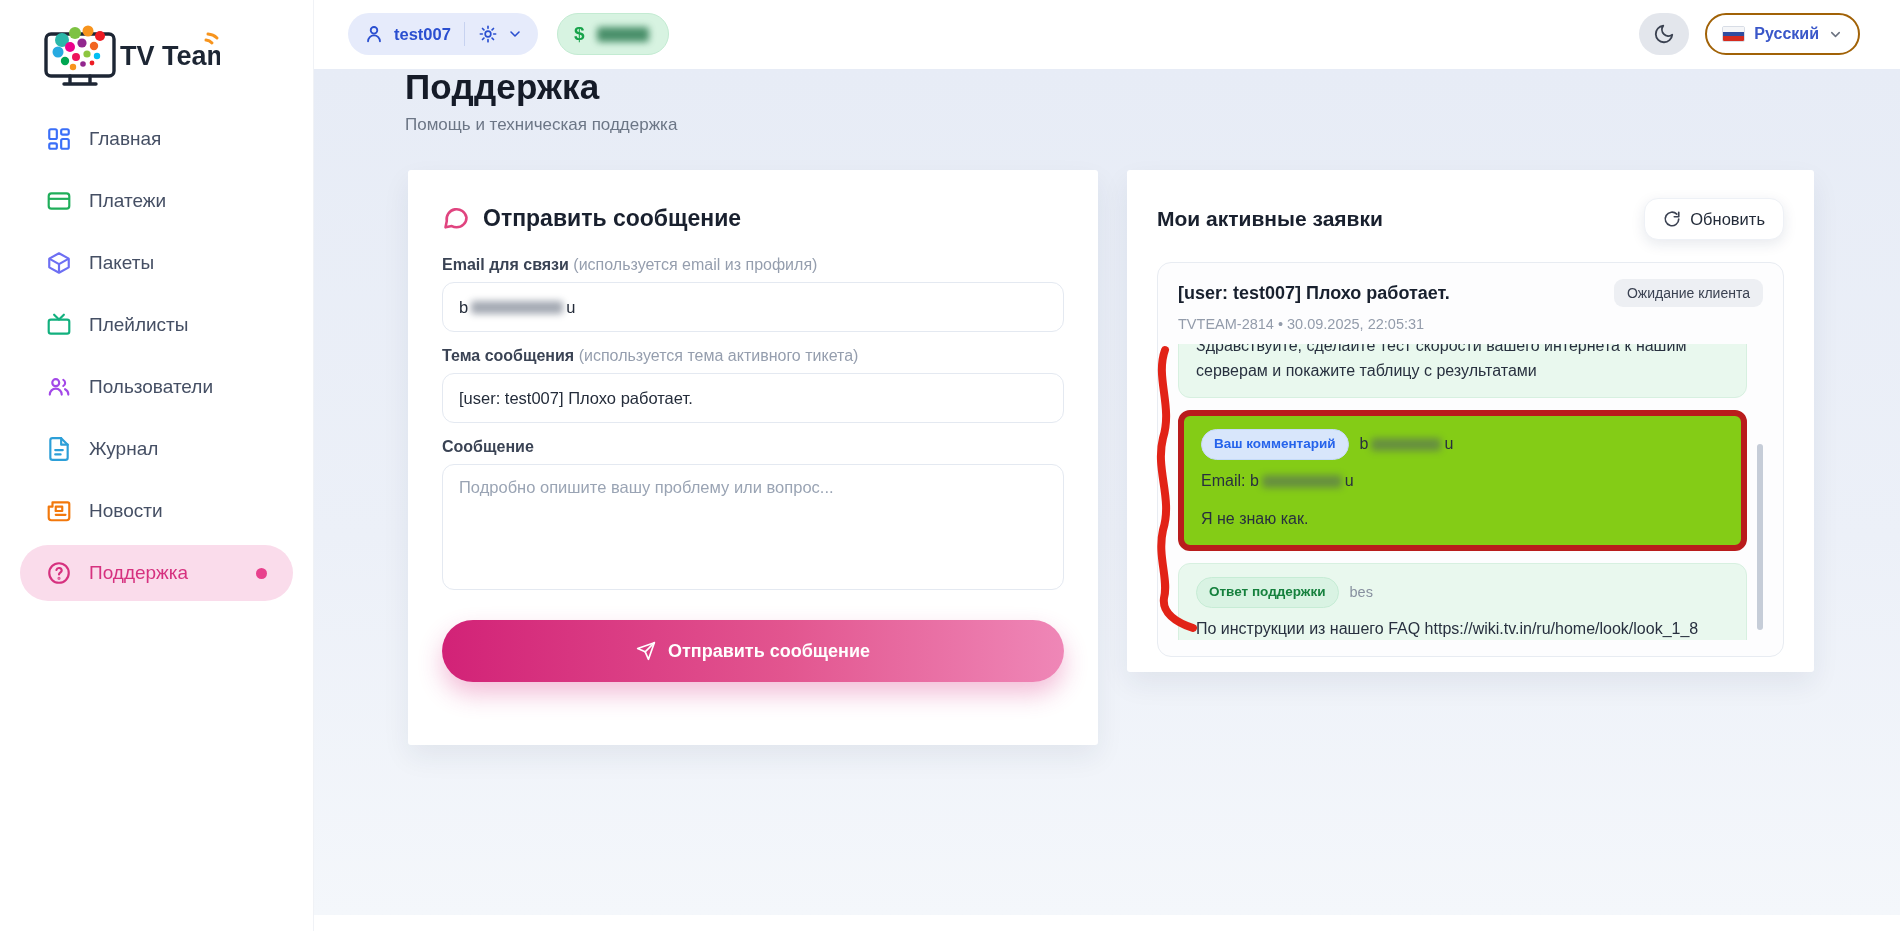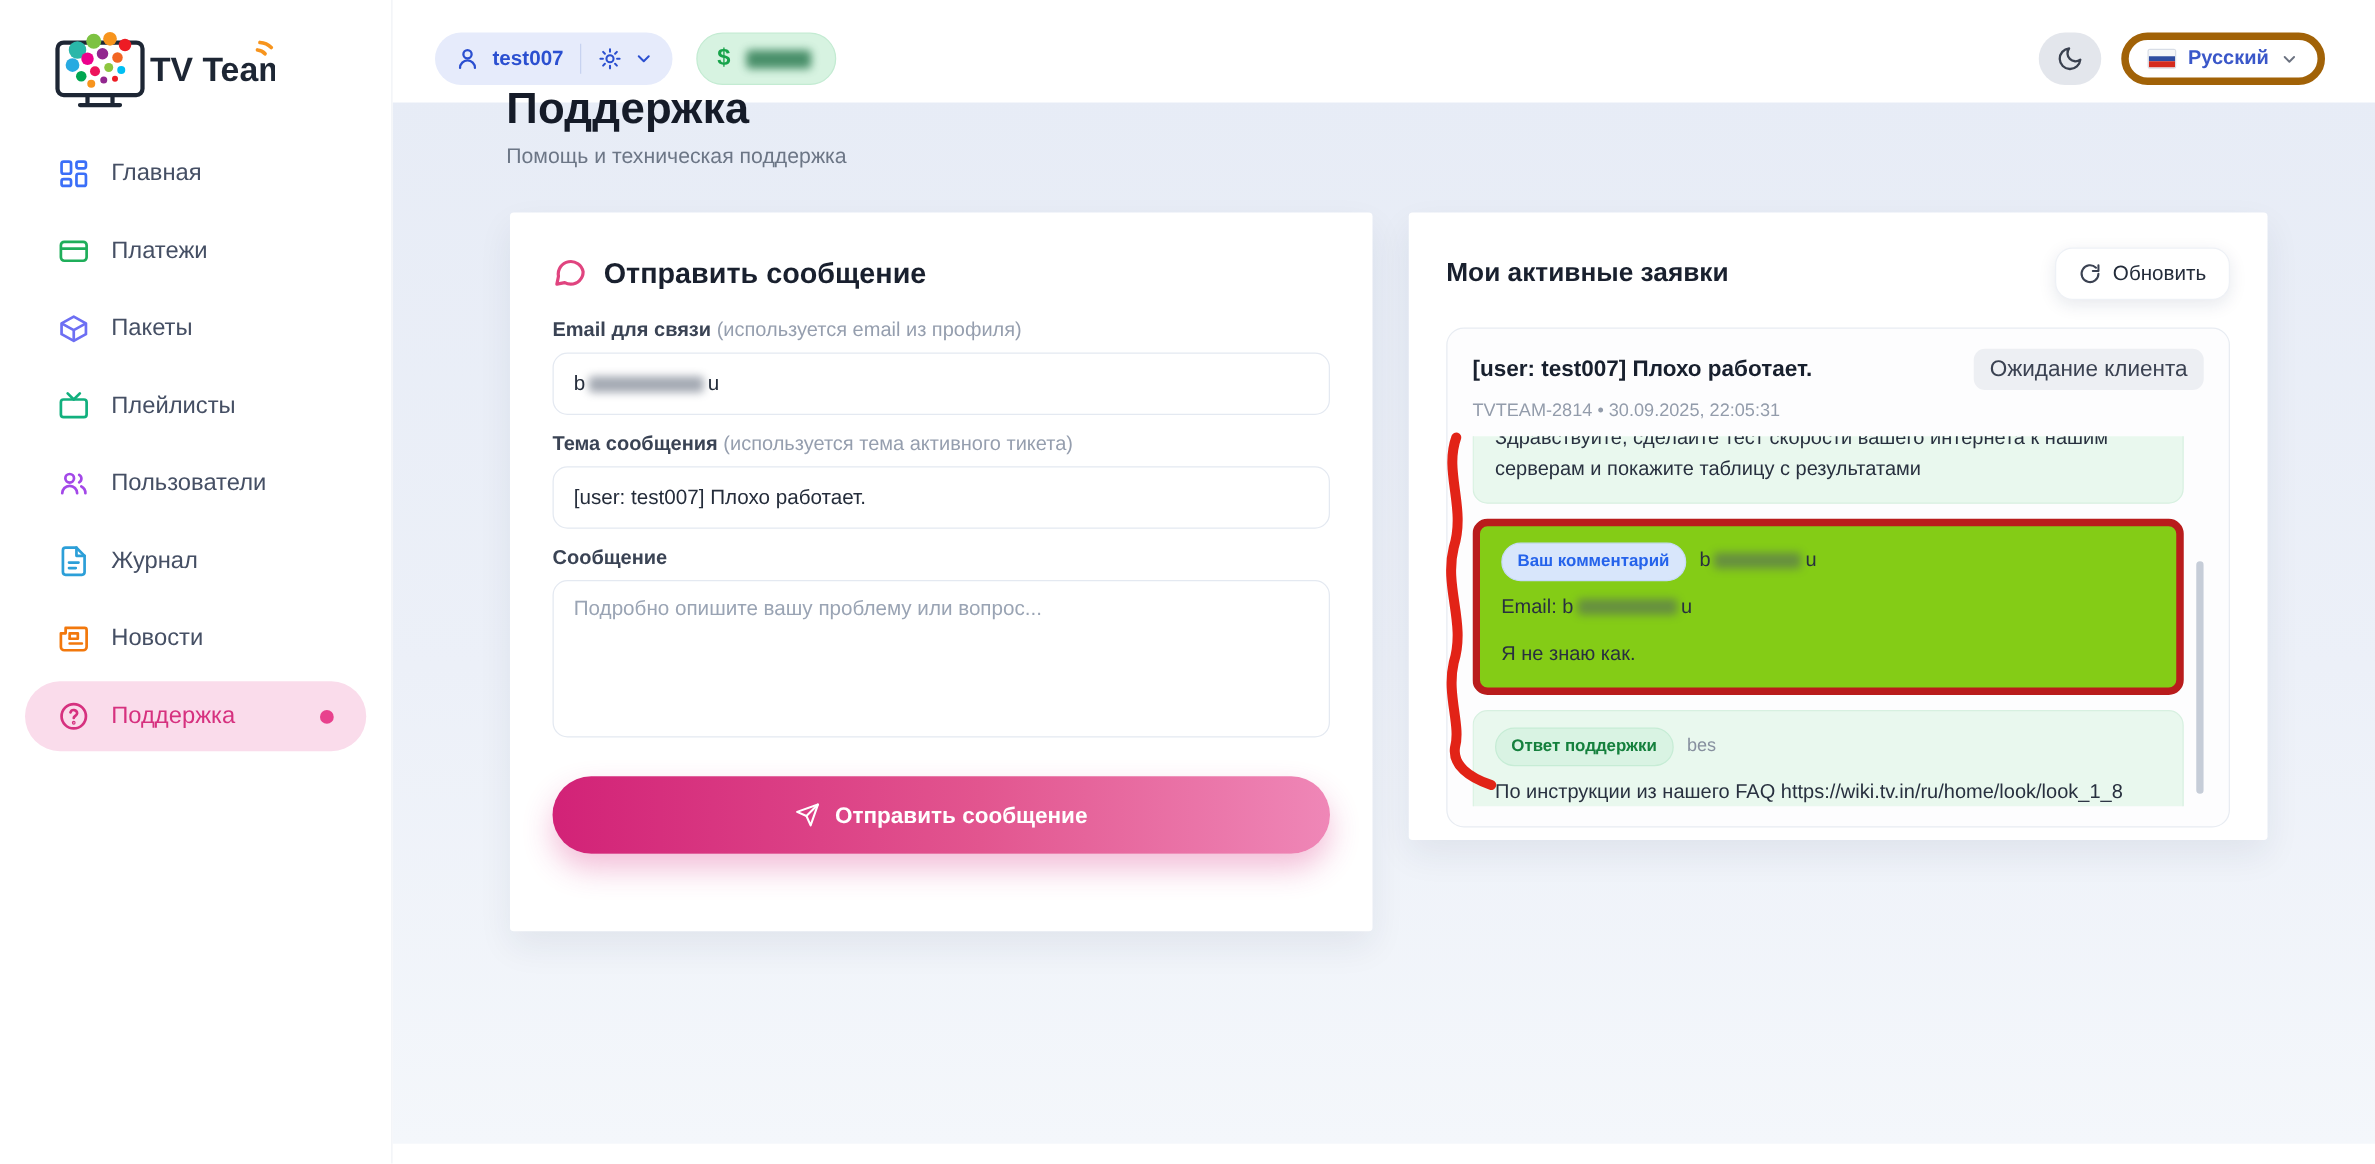--- a/index.html
+++ b/index.html
@@ -6,35 +6,35 @@
   html,body { width:1900px; height:931px; }
   body {
     font-family: "Liberation Sans", sans-serif;
     background:#ffffff; position:relative; overflow:hidden; color:#242c3a;
   }
   svg { display:block; }
 
   
   .content-bg { position:absolute; left:314px; top:69px; width:1586px; height:846px;
     background:linear-gradient(180deg,#e7ecf6 0%,#ecf0f8 55%,#f4f7fb 100%); }
-  .header { position:absolute; left:0; top:13px; width:1900px; height:69px; background:#fff; }
+  .header { position:absolute; left:0; top:0; width:1900px; height:69px; background:#fff; }
   .sidebar { position:absolute; left:0; top:0; width:314px; height:931px; background:#fff;
     border-right:1px solid #f0f2f6; z-index:3; }
 
   
   .hdr-left { position:absolute; left:348px; top:13px; display:flex; gap:19px; align-items:center; }
   .hdr-right { position:absolute; right:40px; top:13px; display:flex; gap:16px; align-items:center; }
   .pill { height:42px; border-radius:21px; display:flex; align-items:center; }
   .user-pill { background:#e6ebfb; padding:0 15px; gap:9px; color:#2b4fd0; }
   .user-pill .uname { font-weight:700; font-size:16.5px; }
   .vdiv { width:1px; height:24px; background:#c7d2f0; margin:0 4px; }
   .money-pill { background:#d7f3e1; border:1px solid #c3ebd2; padding:0 16px; gap:10px; }
   .money-pill .cur { color:#17a34a; font-weight:700; font-size:19px; }
   .moon-btn { width:50px; background:#e3e6ec; justify-content:center; }
-  .lang-pill { background:#fff; border:6px solid #a16207; padding:0 15px; gap:9px; }
+  .lang-pill { background:#fff; border:2px solid #a16207; padding:0 15px; gap:9px; }
   .lang-pill .lang-label { color:#3a57c9; font-weight:600; font-size:16px; }
   .flag { width:23px; height:16px; border-radius:2px; overflow:hidden; border:1px solid #d8dde6; display:flex; flex-direction:column; }
   .flag i { flex:1; }
   .flag .f1{ background:#f5f6f8; } .flag .f2{ background:#2f4da0; } .flag .f3{ background:#d52b1e; }
 
   
   .redact { display:inline-block; height:13px; border-radius:3px; background:#4a5568;
     filter:blur(3.5px); opacity:.5; vertical-align:middle; margin:0 3px; }
   .redact.green { background:#1a6e42; opacity:.75; height:15px; }
   .w52{width:52px;} .w70{width:70px;} .w80{width:80px;} .w92{width:92px;}
@@ -80,21 +80,21 @@
   .tick-hdr { display:flex; align-items:center; justify-content:space-between; }
   .tick-hdr .ttl { font-size:21px; font-weight:700; color:#19202e; }
   .refresh-btn { height:42px; border-radius:14px; padding:0 18px; background:#fff;
     border:1px solid #eef1f6; box-shadow:0 4px 14px rgba(23,43,77,.10);
     display:flex; align-items:center; gap:9px; font-size:16.5px; color:#242c3a; cursor:pointer;
     font-family:"Liberation Sans",sans-serif; }
   .ticket { margin-top:22px; border:1px solid #e8ecf2; border-radius:14px; padding:16px 20px;
     background:#fdfdfe; position:relative; }
   .t-row { display:flex; align-items:center; justify-content:space-between; gap:12px; }
   .t-subject { font-size:18px; font-weight:700; color:#18202e; }
-  .t-status { background:#edeff3; color:#3b4252; font-size:18px; padding:6px 13px; border-radius:9px; white-space:nowrap; }
+  .t-status { background:#edeff3; color:#3b4252; font-size:14px; padding:6px 13px; border-radius:9px; white-space:nowrap; }
   .t-meta { margin-top:9px; font-size:14.5px; color:#939cab; }
   .msgs { margin-top:12px; height:296px; overflow:hidden; position:relative; padding-right:16px; }
   .bubble { border-radius:12px; padding:13px 17px; margin-bottom:12px; font-size:16px;
     line-height:1.55; color:#28303f; }
   .bubble.green { background:#e9f8ee; border:1px solid #d7f0e0; }
   .bubble.blue  { background:#84cc16; border:6px solid #b91c1c; }
   .bubble.first { margin-top:-24px; }
   .badge-row { display:flex; align-items:center; gap:11px; margin-bottom:9px; }
   .chip { font-size:13.5px; font-weight:700; padding:4px 12px; border-radius:999px; white-space:nowrap; }
   .chip.blue { background:#d8e6fb; color:#2563eb; border:1px solid #c6dbf8; }

